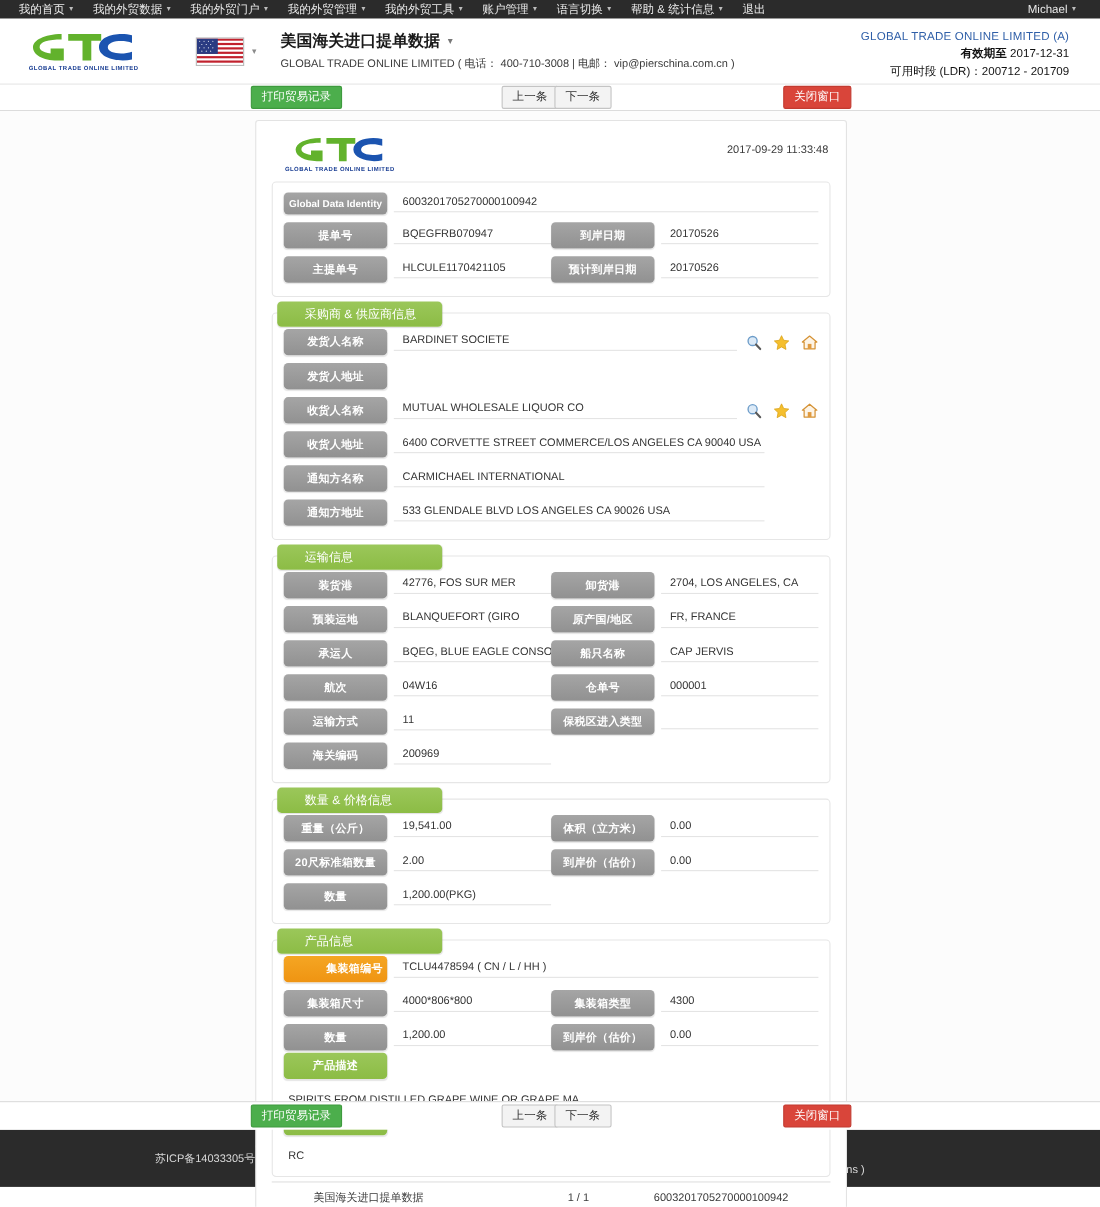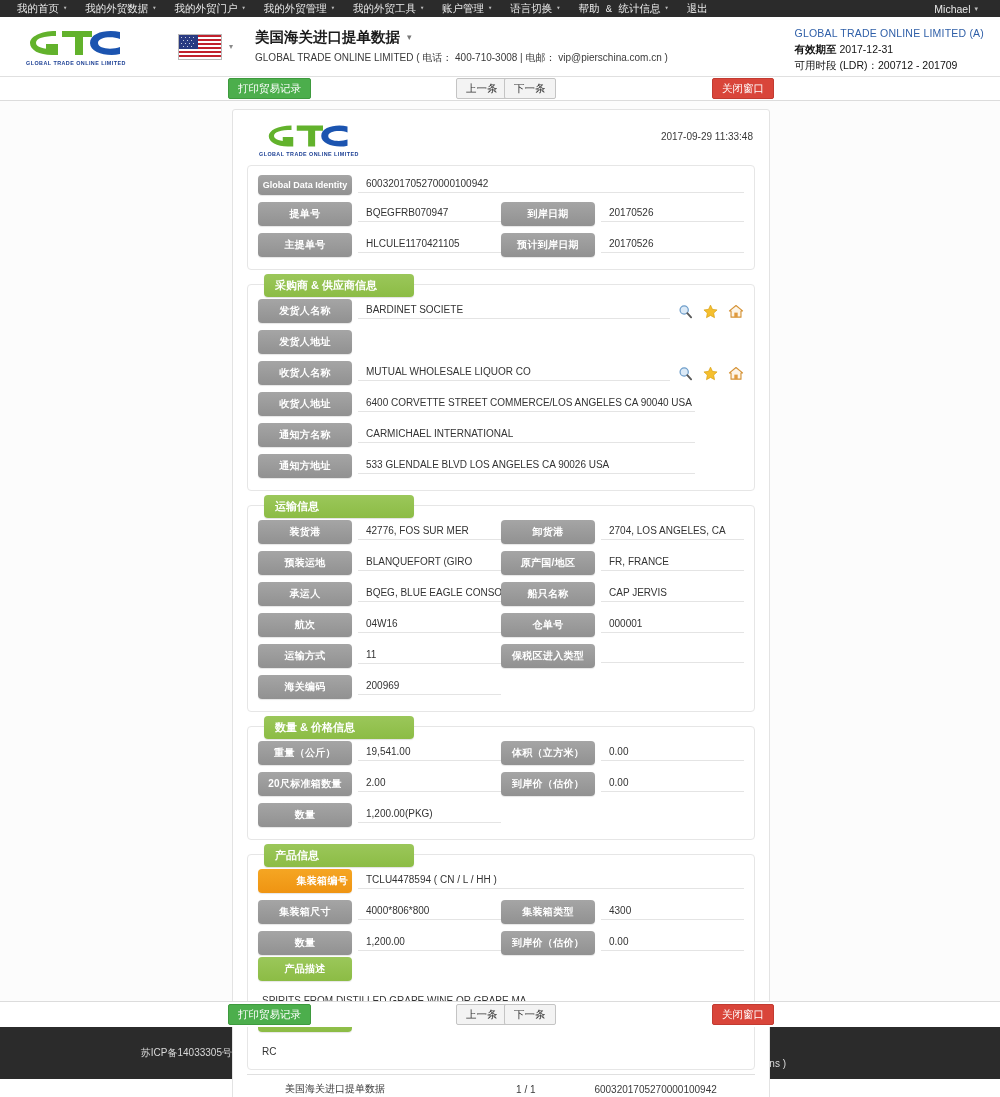--- a/index.html
+++ b/index.html
@@ -52,21 +52,21 @@
   .flag .stripe { position: absolute; left: 0; width: 100%; height: 2px; background: #c1212d; }
   .flag .canton { position: absolute; left: 0; top: 0; width: 19px; height: 14px; background: #2a3b82; }
   .flag .canton .star-dot { position: absolute; width: 1.4px; height: 1.4px; background: #fff; border-radius: 50%; }
   .flag-caret { font-size: 8px; color: #8a8a8a; }
 
   .title-block { margin-left: 22px; }
   .title-main { font-size: 14.5px; font-weight: bold; color: #1a1a1a; display: flex; align-items: center; gap: 7px; }
   .title-main .caret { font-size: 9px; color: #777; }
   .title-sub { font-size: 10px; color: #3a3a3a; margin-top: 4px; }
 
-  .acct { position: absolute; right: 16px; top: 9px; line-height: 1.5; }
+  .acct { position: absolute; right: 28px; top: 9px; text-align: right; line-height: 1.5; }
   .acct-name { font-size: 10.5px; color: #2f5fa8; letter-spacing: .2px; }
   .acct-valid { font-size: 10.5px; color: #111; }
   .acct-valid b { font-weight: bold; }
   .acct-range { font-size: 10.5px; color: #111; }
 
   
   .actionbar {
     height: 24px;
     display: flex;
     align-items: center;
@@ -118,26 +118,26 @@
     border: 1px solid #e6e6e6;
     border-radius: 4px;
     margin-bottom: 3px;
     padding: 9px 10px 10px 10px;
     position: relative;
     background: #fff;
   }
   .card.with-title { margin-top: 14px; padding-top: 14px; }
   .card-title {
     position: absolute;
-    top: -11px; left: 16px;
+    top: -11px; left: 4px;
     background: linear-gradient(#9bc75a, #8cbc45);
     color: #fff;
     font-size: 11px;
-    font-weight: bold;
-    padding: 4px 14px 4px 11px;
+    font-weight: normal;
+    padding: 4px 14px 4px 25px;
     border-radius: 4px;
     min-width: 150px;
     box-shadow: 0 1px 1px rgba(0,0,0,.12);
   }
 
   
   .row { display: flex; align-items: center; margin-bottom: 7px; }
   .row:last-child { margin-bottom: 2px; }
   .half { display: flex; align-items: center; width: 50%; }
   .half.wide { width: 100%; }
@@ -199,21 +199,21 @@
   }
   .icp { width: 232px; text-align: right; font-size: 10px; color: #d8d8d8; padding-left: 14px; }
   .foot-lines { line-height: 2.1; }
   .foot-lines a { color: #dcdcdc; text-decoration: none; cursor: pointer; }
   .foot-sep { color: #8d8d8d; padding: 0 3px; }
 </style>
 </head>
 <body>
 
 <div class="topnav">
-  <div id="nav-items" style="display:flex;align-items:flex-end;font-family:Liberation Mono, monospace;">
+  <div id="nav-items" style="display:flex;align-items:flex-end;">
       <div class="nav-item">
         <span>我的首页</span>
         <span class="caret">▾</span>
       </div>
       <div class="nav-item">
         <span>我的外贸数据</span>
         <span class="caret">▾</span>
       </div>
       <div class="nav-item">
         <span>我的外贸门户</span>

